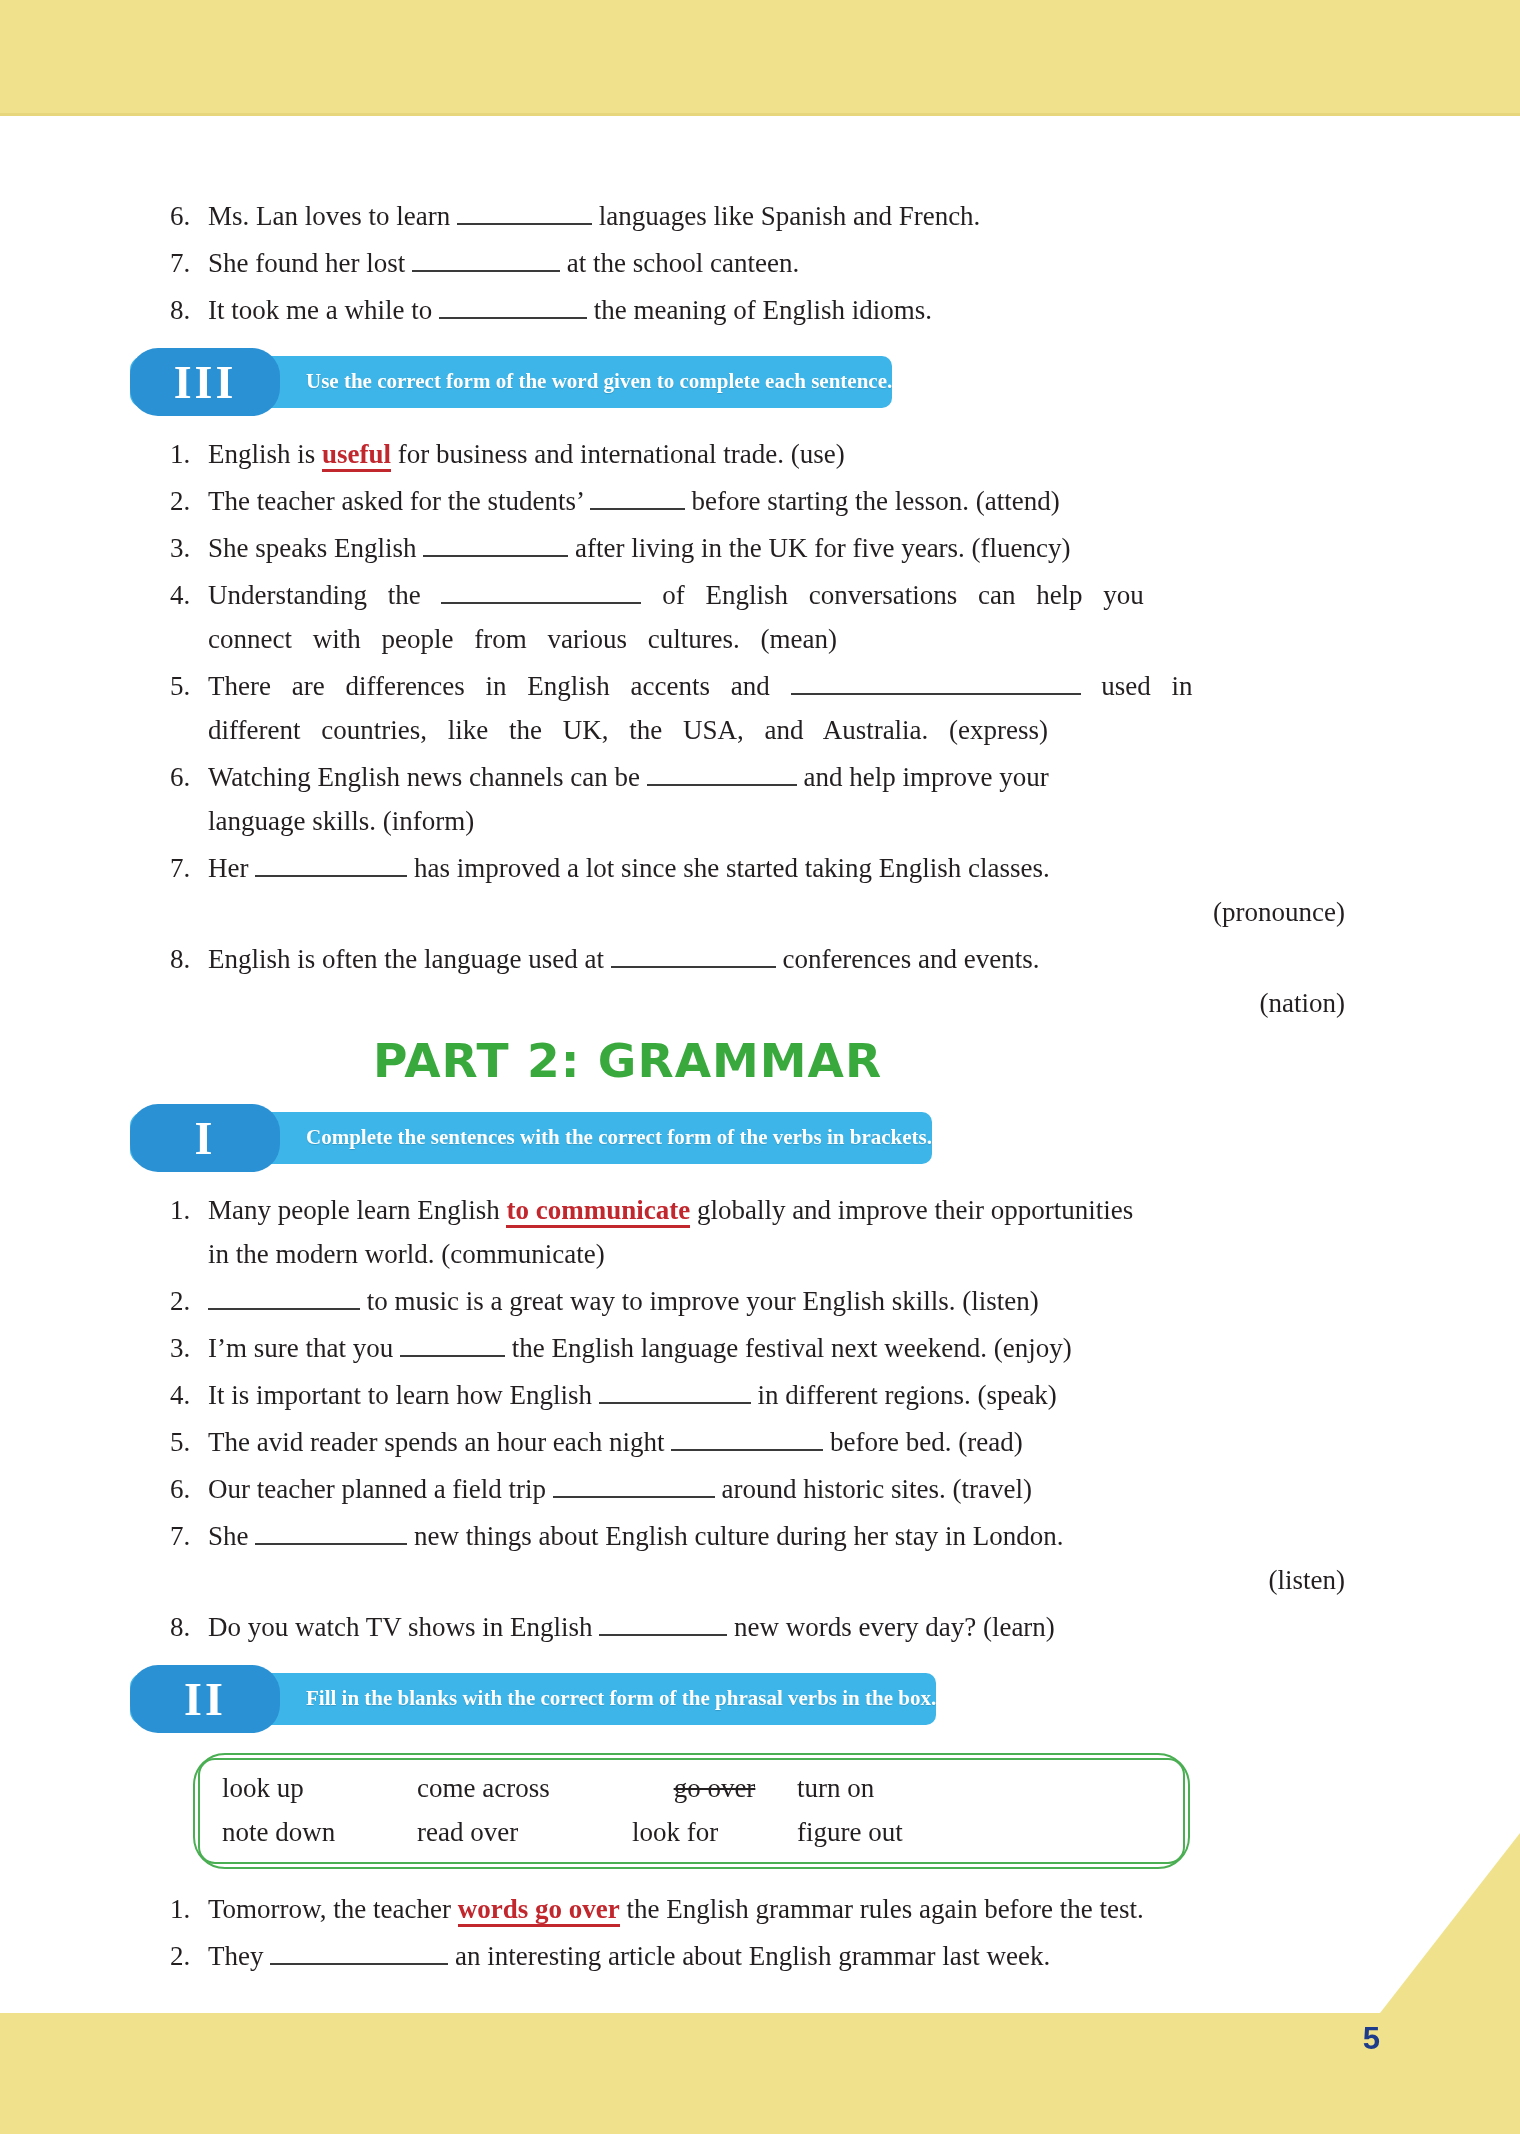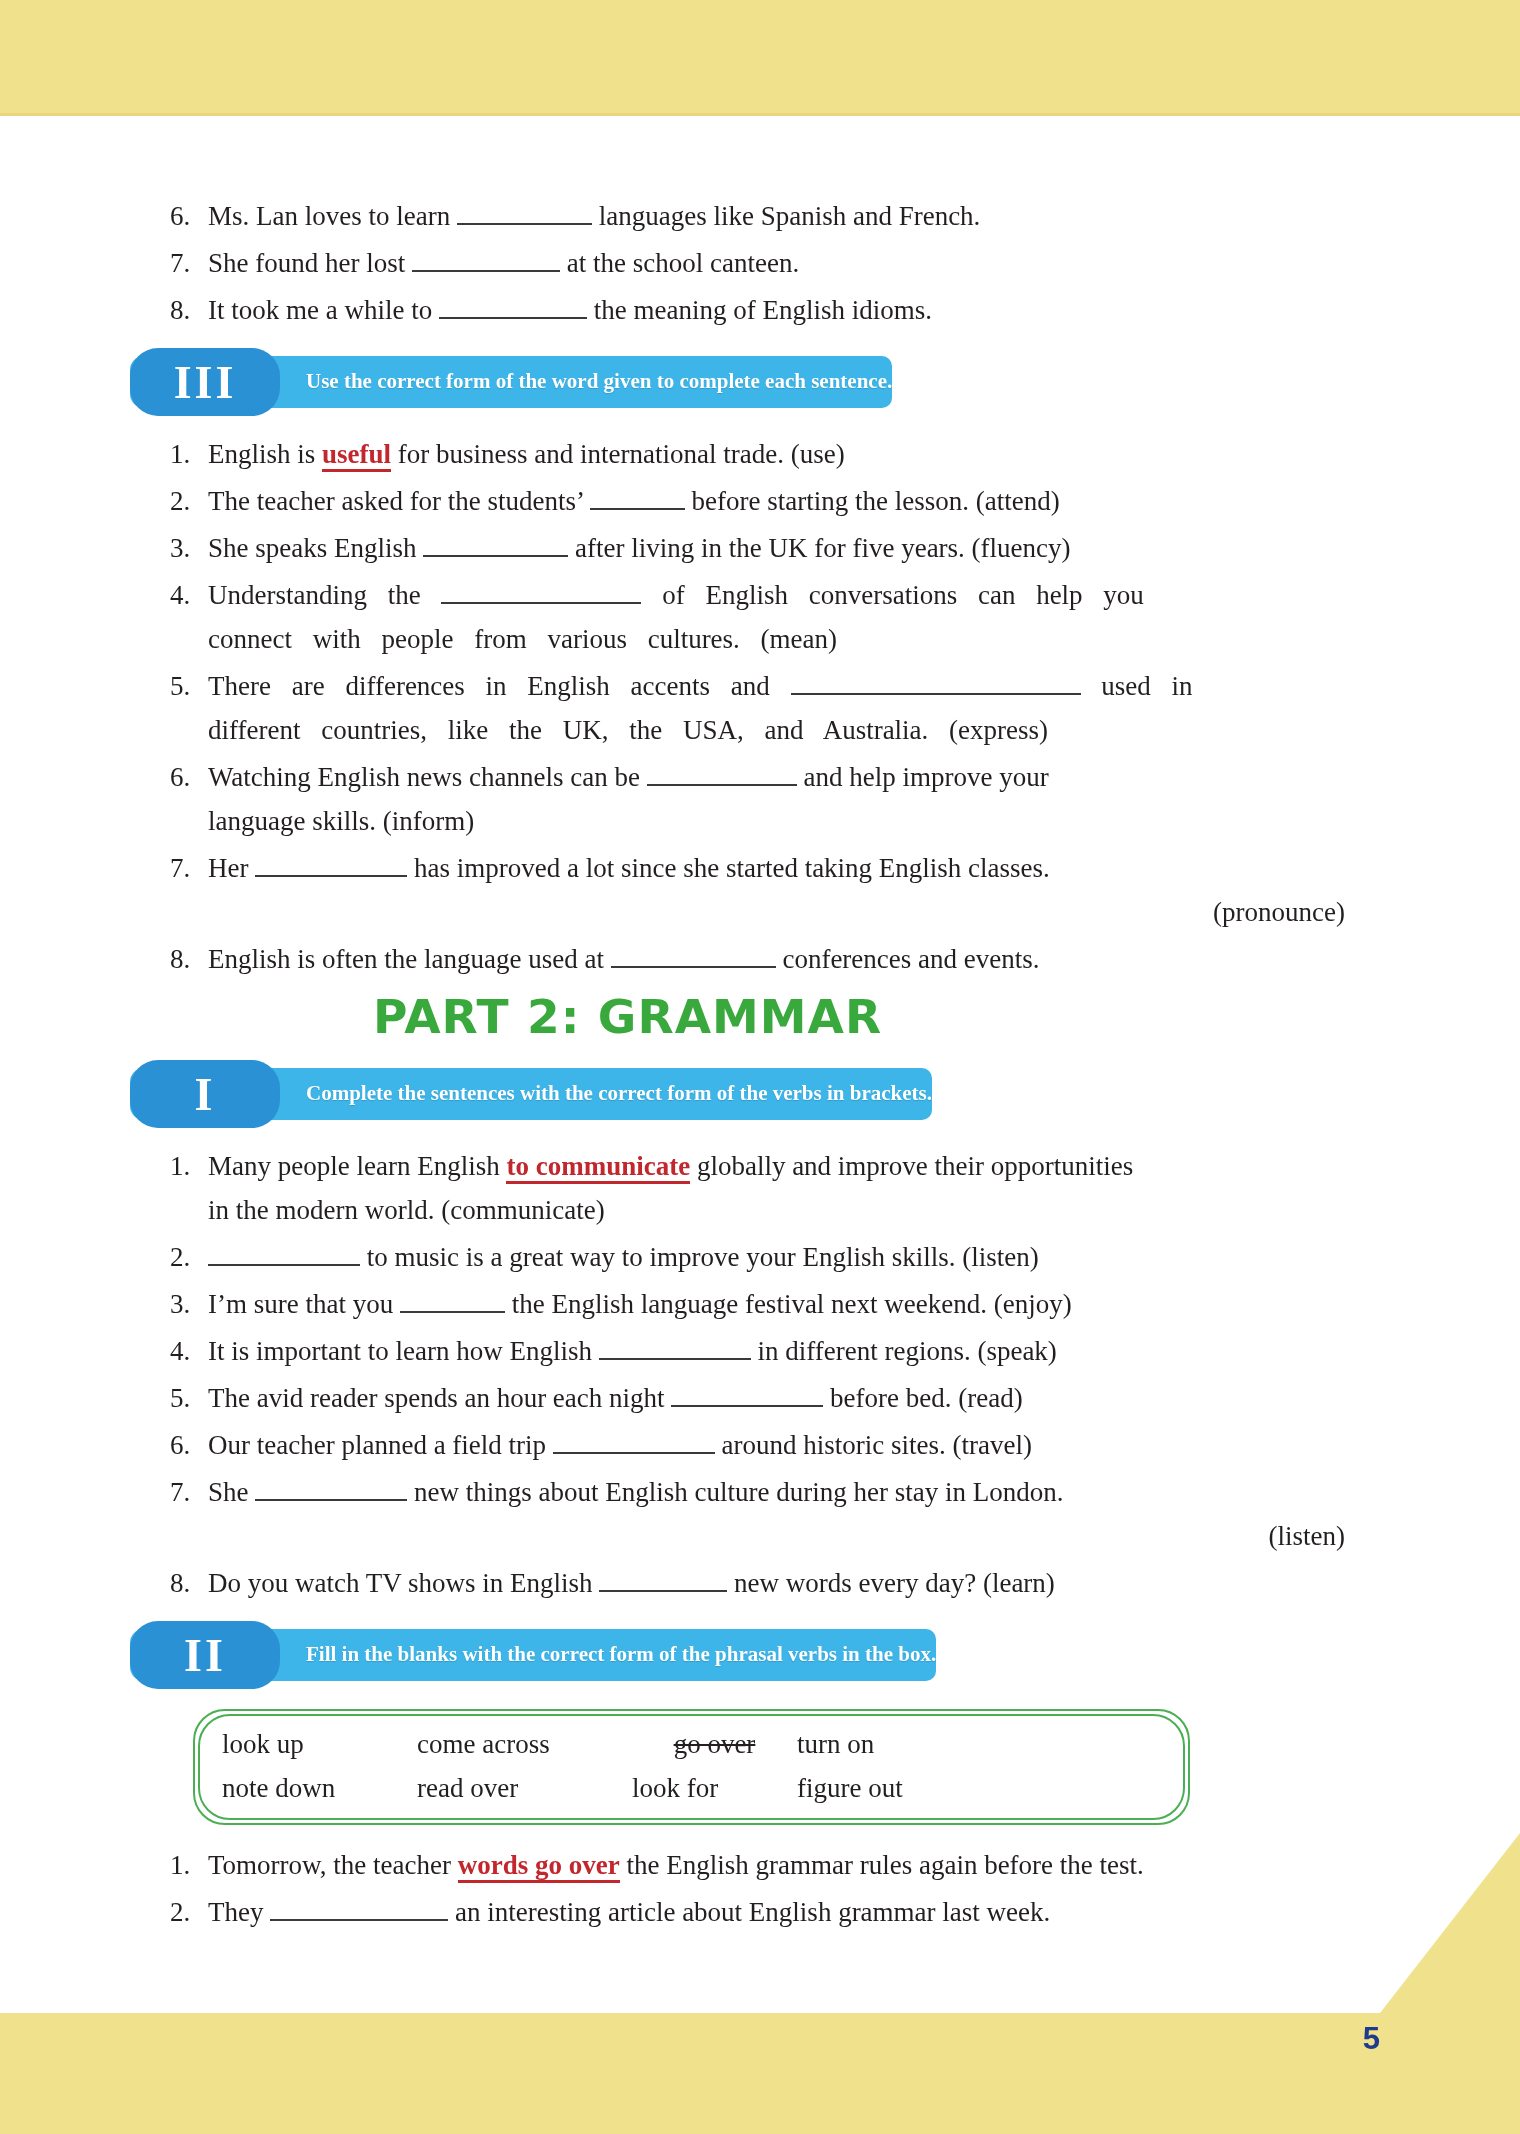--- a/index.html
+++ b/index.html
@@ -97,21 +97,21 @@
   
   .verb-box {
     width: 997px;
     margin: 28px 0 18px 63px;
     border: 2px solid var(--box-border, #4aae52);
     border-radius: 32px;
     padding: 3px;
   }
   .verb-box-inner {
     border: 2px solid var(--box-border, #4aae52);
-    border-radius: 32px;
+    border-radius: 17px;
     padding: 6px 10px 8px 22px;
     display: grid;
     grid-template-columns: 195px 215px 165px auto;
     font-size: 27px; line-height: 44px;
   }
 </style>
 </head>
 <body>
 
 <div class="page">
@@ -165,21 +165,21 @@
         <div class="item">
           <span class="num">6.</span>
           <span class="item-body">Watching English news channels can be <span class="blank" style="width: 150px;"></span> and help improve your<br>language skills. (inform)</span>
         </div>
         <div class="item">
           <span class="num">7.</span>
           <span class="item-body">Her <span class="blank" style="width: 152px;"></span> has improved a lot since she started taking English classes.<span class="hint-right">(pronounce)</span></span>
         </div>
         <div class="item">
           <span class="num">8.</span>
-          <span class="item-body">English is often the language used at <span class="blank" style="width: 165px;"></span> conferences and events.</span>
+          <span class="item-body">English is often the language used at <span class="blank" style="width: 165px;"></span> conferences and events.<span class="hint-right">(nation)</span></span>
         </div>
       </div>
 
     <div class="part-title">PART 2: GRAMMAR</div>
 
     <div class="banner">
       <div class="banner-badge">
         <span>I</span>
       </div>
       <div class="banner-label">Complete the sentences with the correct form of the verbs in brackets.</div>

